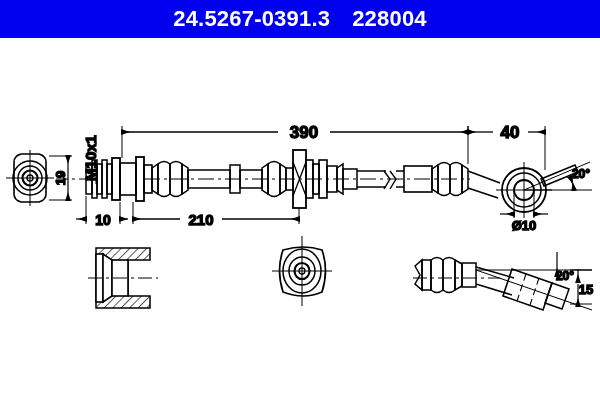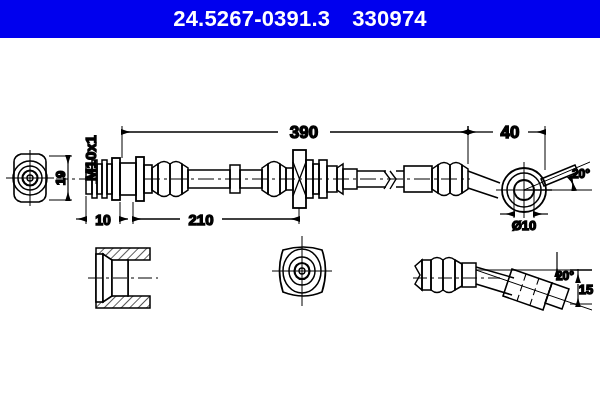--- a/index.html
+++ b/index.html
@@ -68,21 +68,21 @@
   }
 </style>
 </head>
 <body>
 
 <div id="page">
 
   <div id="header-banner">
     <div class="title-group">
       <span class="part-no">24.5267-0391.3</span>
-      <span class="ref-no">330974</span>
+      <span class="ref-no">228004</span>
     </div>
   </div>
 
   <div id="drawing-area">
     <svg id="drawing-svg" viewBox="0 0 600 362" xmlns="http://www.w3.org/2000/svg">
 
       <defs>
         <marker id="arrIn" markerWidth="9" markerHeight="7" refX="8" refY="3.5" orient="auto" markerUnits="userSpaceOnUse">
           <path d="M0,3.5 L9,0.6 L9,6.4 Z" fill="#000"></path>
         </marker>

